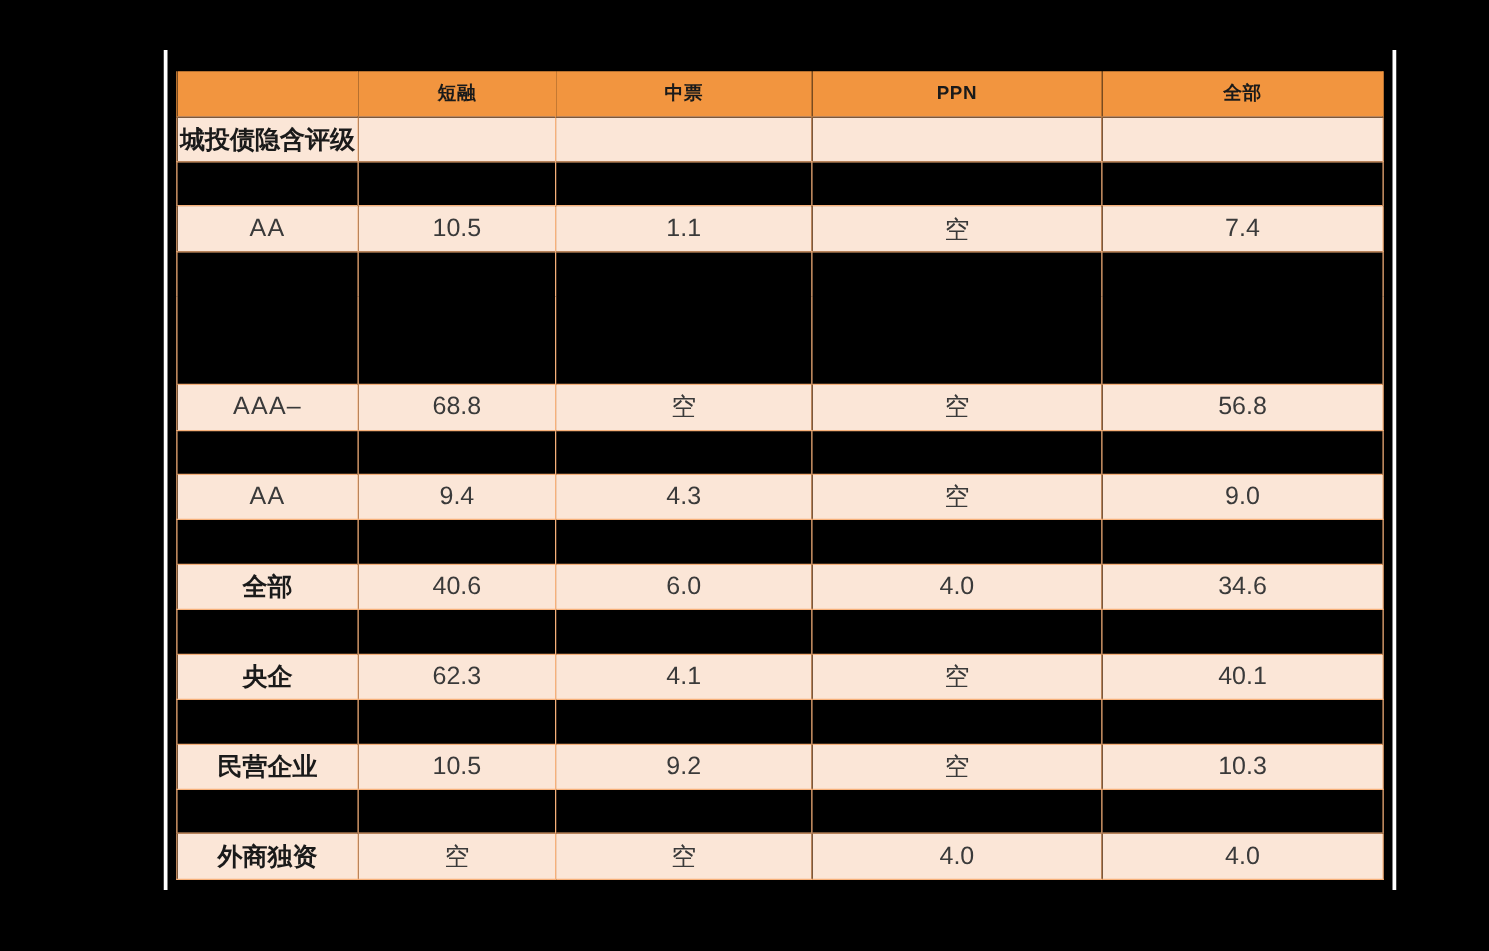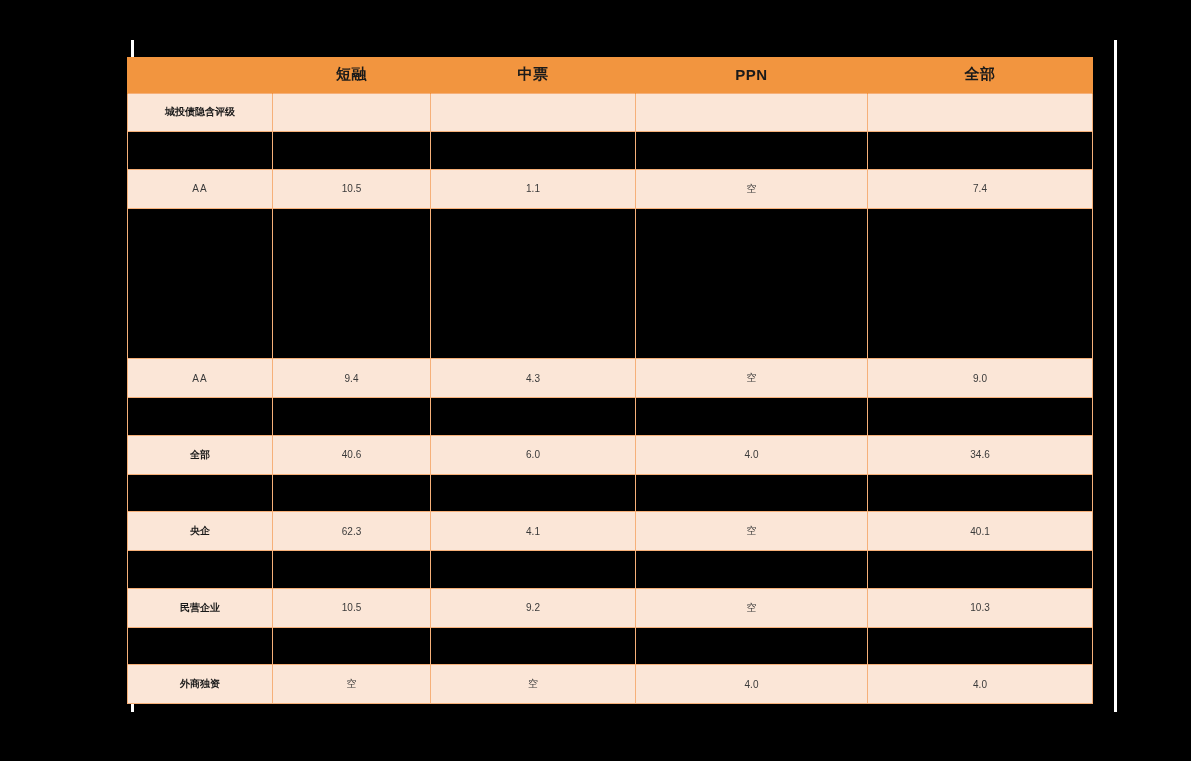--- a/index.html
+++ b/index.html
@@ -27,21 +27,21 @@
     top: 40px;
     width: 3px;
     height: 672px;
     background: #ffffff;
   }
   .rail.left  { left: 131px; }
   .rail.right { left: 1114px; }
 
   #table-wrap {
     position: absolute;
-    left: 127px;
+    left: 141px;
     top: 57px;
     width: 965px;
     height: 647px;
   }
 
   table.data-table {
     border-collapse: collapse;
     table-layout: fixed;
     width: 965px;
     height: 647px;
@@ -83,21 +83,21 @@
   }
 
   
   tr.data-row {
     height: 33px;
     background: #FBE6D7;
   }
   tr.data-row td {
     background: #FBE6D7;
     color: #3a3a3a;
-    font-size: 10px;
+    font-size: 20px;
     border-top: 1px solid #F6B079;
     border-bottom: 1px solid #F6B079;
   }
   tr.data-row td.label-cell {
     color: #1a1a1a;
     font-weight: bold;
   }
   tr.data-row td.rating-cell {
     color: #3a3a3a;
     font-weight: normal;
@@ -188,20 +188,27 @@
             <td></td>
             <td></td>
           </tr>
           <tr class="spacer-row">
             <td></td>
             <td></td>
             <td></td>
             <td></td>
             <td></td>
           </tr>
+          <tr class="data-row">
+            <td class="rating-cell">AAA–</td>
+            <td class="value-cell">68.8</td>
+            <td class="empty-mark">空</td>
+            <td class="empty-mark">空</td>
+            <td class="value-cell">56.8</td>
+          </tr>
           <tr class="spacer-row">
             <td></td>
             <td></td>
             <td></td>
             <td></td>
             <td></td>
           </tr>
           <tr class="data-row">
             <td class="rating-cell">AA</td>
             <td class="value-cell">9.4</td>

